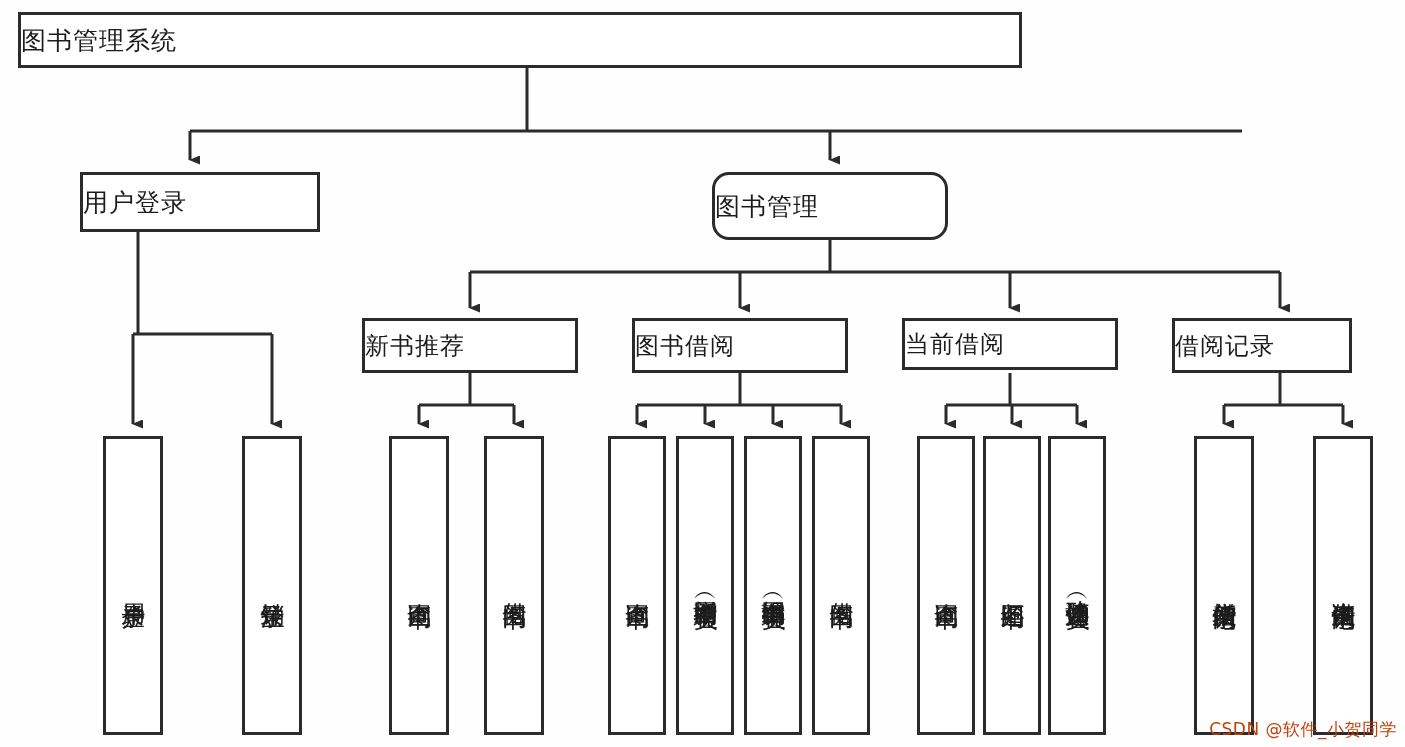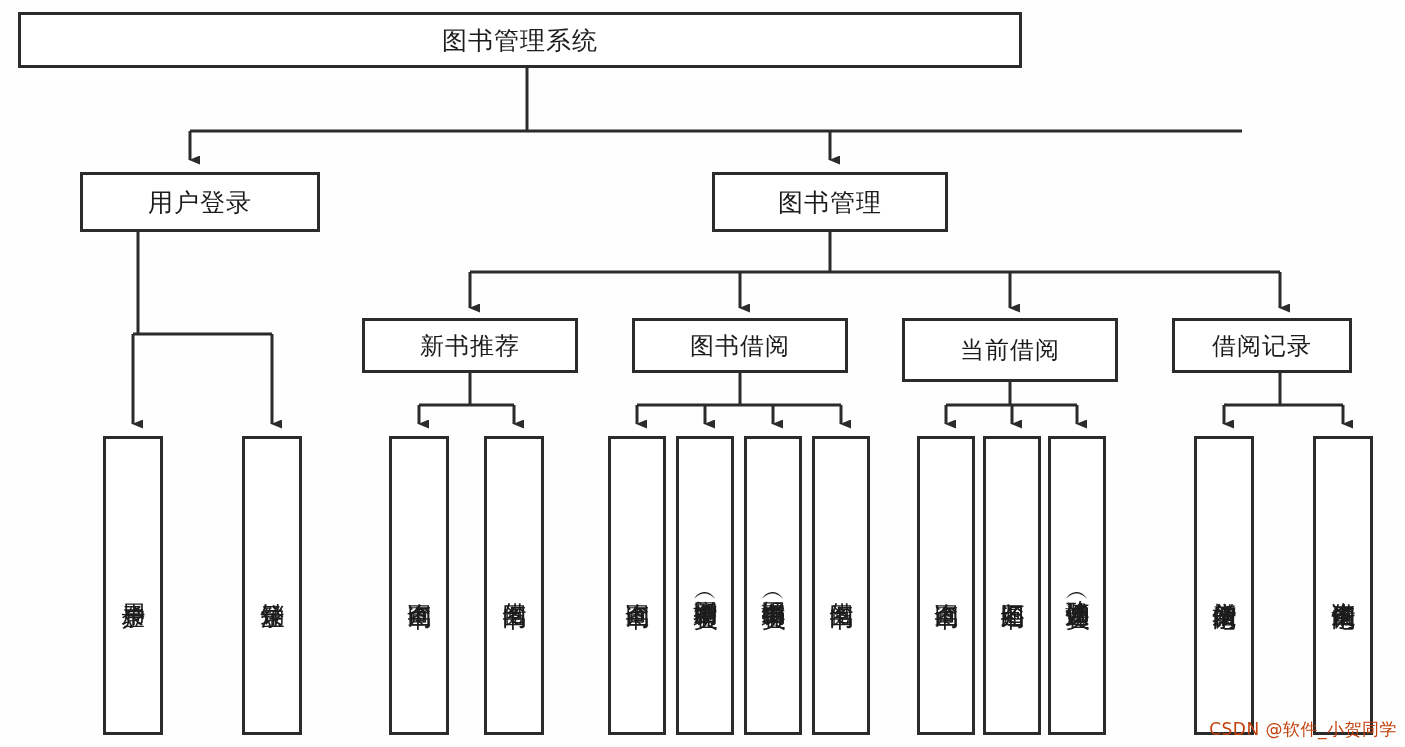--- a/index.html
+++ b/index.html
@@ -23,21 +23,20 @@
     height: 747px;
     pointer-events: none;
   }
   .node {
     position: absolute;
     box-sizing: border-box;
     background: #ffffff;
     border: 3px solid #2b2b2b;
     display: flex;
     align-items: center;
-    justify-content: center;
     color: #1c1c1c;
   }
   .node.root      { font-size: 25px; }
   .node.level2    { font-size: 25px; }
   .node.level3    { font-size: 24px; }
   .node.leaf {
     border-width: 3px;
     font-size: 24px;
     line-height: 1.04;
     align-items: center;
@@ -121,31 +120,31 @@
     </g>
   </svg>
 
   <div class="node root" style="left:18px; top:12px; width:1004px; height:56px;">
     <span class="hlabel">图书管理系统</span>
   </div>
 
   <div class="node level2" style="left:80px; top:172px; width:240px; height:60px;">
     <span class="hlabel">用户登录</span>
   </div>
-  <div class="node level2" style="left:712px; top:172px; width:236px; height:60px;">
+  <div class="node level2" style="left:712px; top:172px; width:236px; height:68px;border-radius:17px;">
     <span class="hlabel">图书管理</span>
   </div>
 
   <div class="node level3" style="left:632px; top:318px; width:216px; height:55px;">
     <span class="hlabel">图书借阅</span>
   </div>
   <div class="node level3" style="left:362px; top:318px; width:216px; height:55px;">
     <span class="hlabel">新书推荐</span>
   </div>
-  <div class="node level3" style="left:902px; top:318px; width:216px; height:64px;">
+  <div class="node level3" style="left:902px; top:318px; width:216px; height:52px;">
     <span class="hlabel">当前借阅</span>
   </div>
   <div class="node level3" style="left:1172px; top:318px; width:180px; height:55px;">
     <span class="hlabel">借阅记录</span>
   </div>
 
   <div class="node leaf" style="left:103px; top:436px; width:60px; height:299px;">
     <span class="vlabel">用户登录</span>
   </div>
   <div class="node leaf" style="left:242px; top:436px; width:60px; height:299px;">

